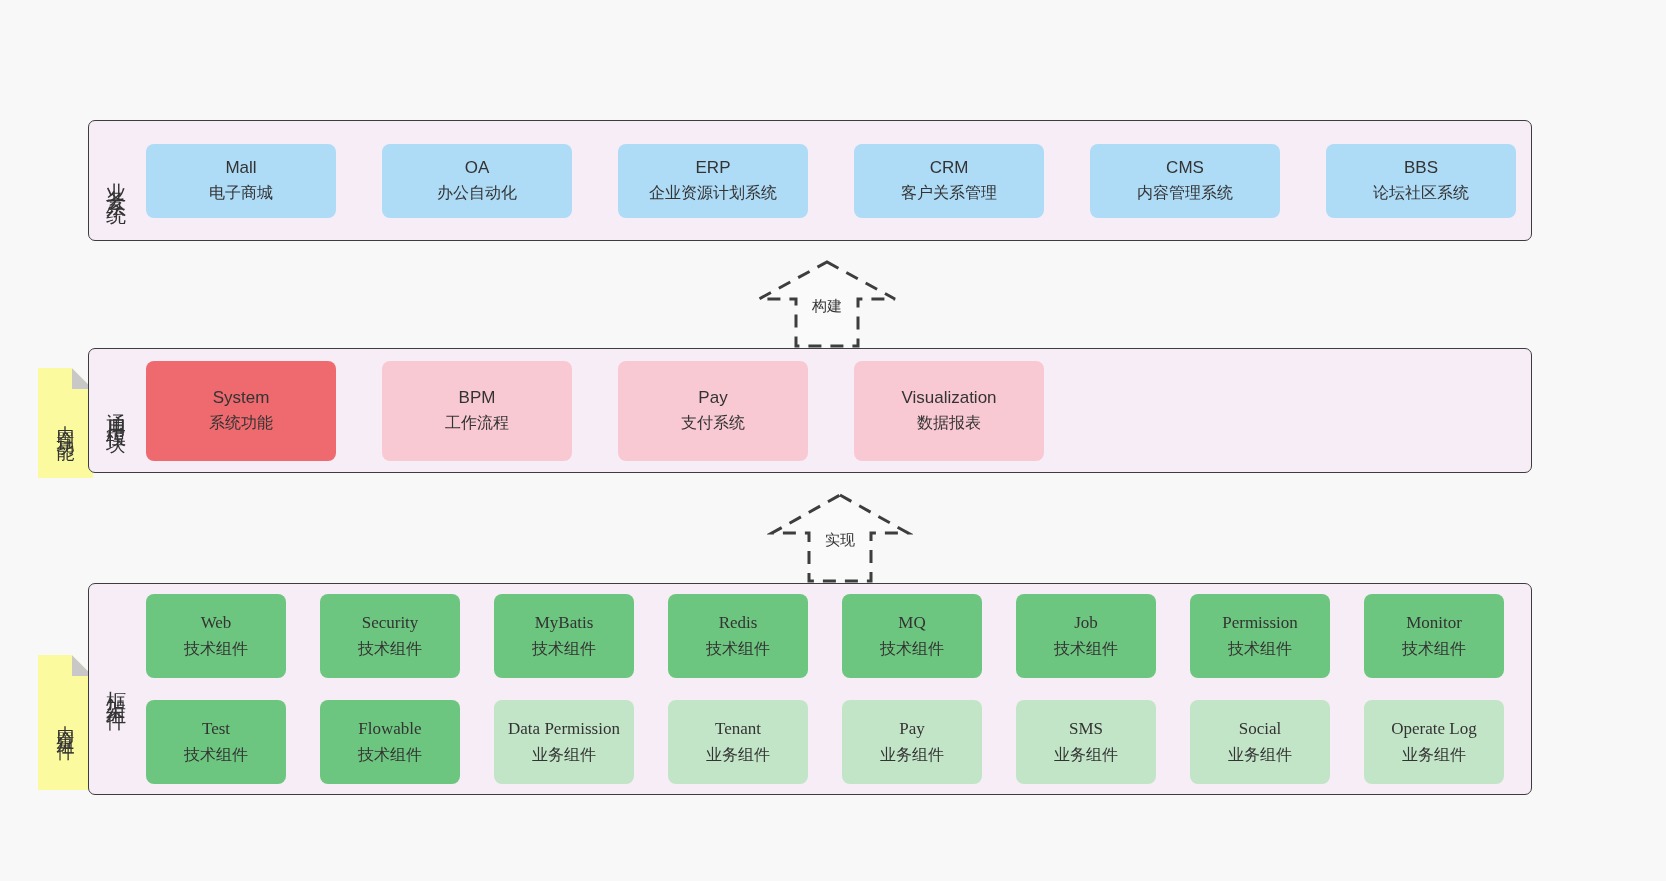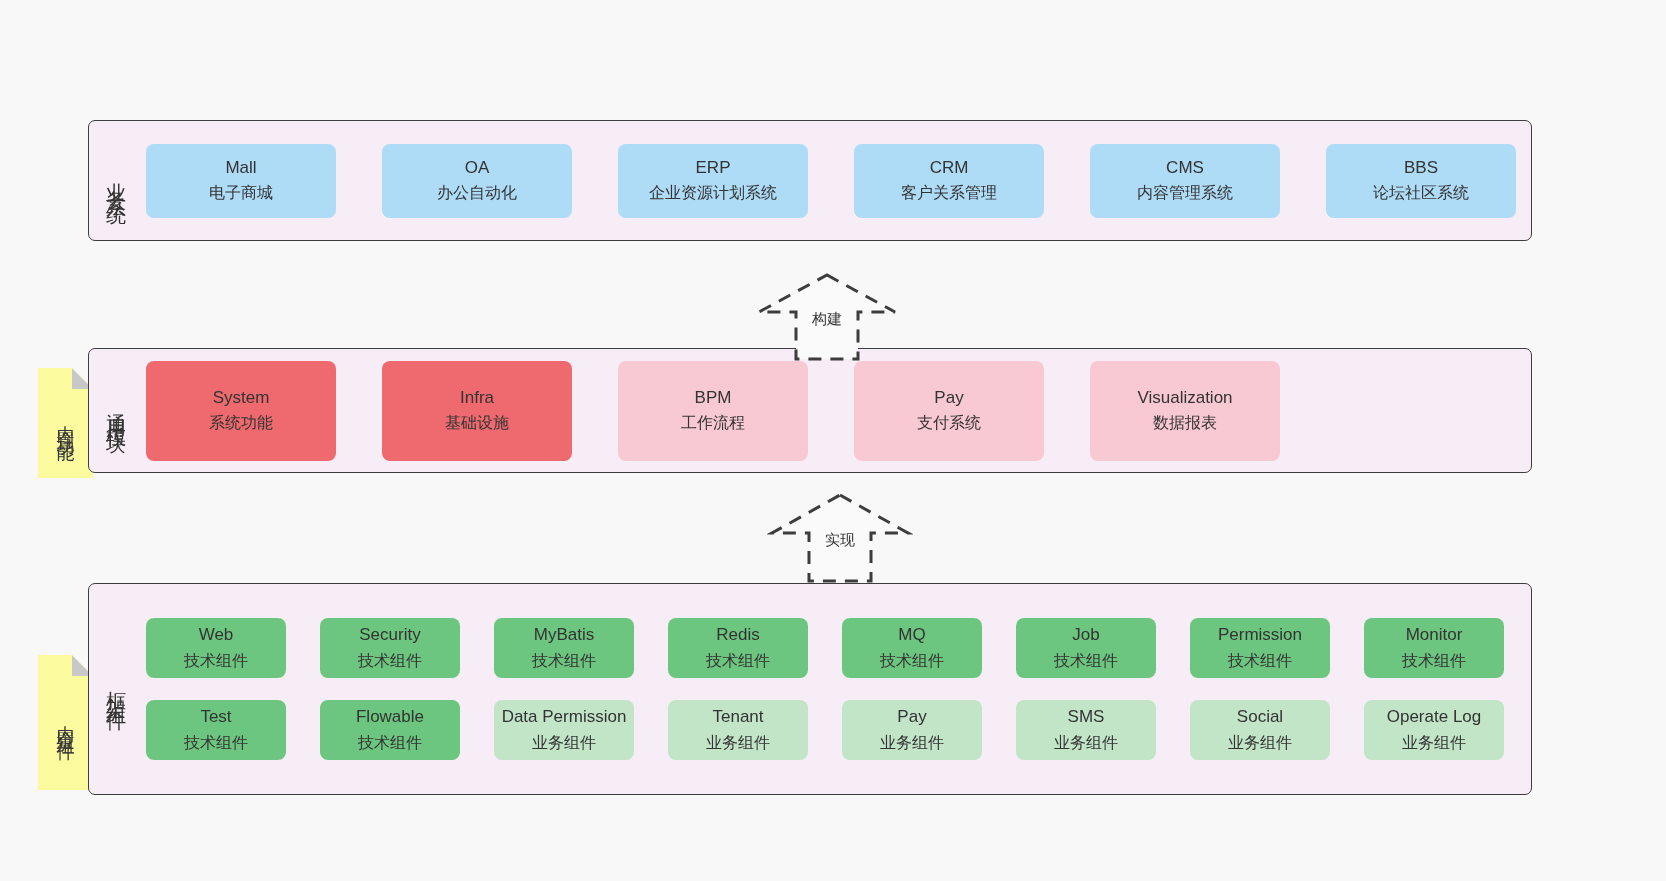--- a/index.html
+++ b/index.html
@@ -15,21 +15,21 @@
   #band-0 .box-row{gap:46px;}
   #band-1 .box-row{gap:46px;}
   #band-2 .band-rows{gap:22px;}
   #band-2 .box-row{gap:34px;}
 
   
   .box{display:flex;flex-direction:column;align-items:center;justify-content:center;
        border-radius:8px;text-align:center;line-height:1.55;box-sizing:border-box;padding:2px 6px;}
   #band-0 .box{width:190px;height:74px;}
   #band-1 .box{width:190px;height:100px;}
-  #band-2 .box{width:140px;height:60px;}
+  #band-2 .box{width:140px;height:84px;font-family:Liberation Serif, serif;}
   .box-name{font-size:17px;}
   .box-desc{font-size:16px;}
   .box.blue{background:var(--blue,#aedbf6);}
   .box.red{background:var(--red,#ee6a6e);}
   .box.pink{background:var(--pink,#f9c9d3);}
   .box.greendark{background:var(--greendark,#6dc67f);}
   .box.greenlight{background:var(--greenlight,#c2e5c8);}
 
   
   .note{position:absolute;width:55px;background:var(--yellow,#fbfa9e);z-index:1;
@@ -85,38 +85,34 @@
             <div class="box-desc">内容管理系统</div>
           </div>
           <div class="box blue">
             <div class="box-name">BBS</div>
             <div class="box-desc">论坛社区系统</div>
           </div>
         </div>
       </div>
   </div>
 
-  <div class="arrow" style="left:754px;top:272px;">
+  <div class="arrow" style="left:754px;top:259px;">
     <svg width="146" height="90" viewBox="0 0 146 90">
       <path d="M73 3 L141 40 L104 40 L104 87 L42 87 L42 40 L5 40 Z"></path>
       <text x="73" y="52" text-anchor="middle">构建</text>
     </svg>
   </div>
 
   <div class="band" id="band-1" style="top:348px;height:125px;">
     <div class="band-label">通用模块</div>
     <div class="band-rows">
         <div class="box-row">
           <div class="box red">
             <div class="box-name">System</div>
             <div class="box-desc">系统功能</div>
-          </div>
-          <div class="box red">
-            <div class="box-name">Infra</div>
-            <div class="box-desc">基础设施</div>
           </div>
           <div class="box pink">
             <div class="box-name">BPM</div>
             <div class="box-desc">工作流程</div>
           </div>
           <div class="box pink">
             <div class="box-name">Pay</div>
             <div class="box-desc">支付系统</div>
           </div>
           <div class="box pink">

